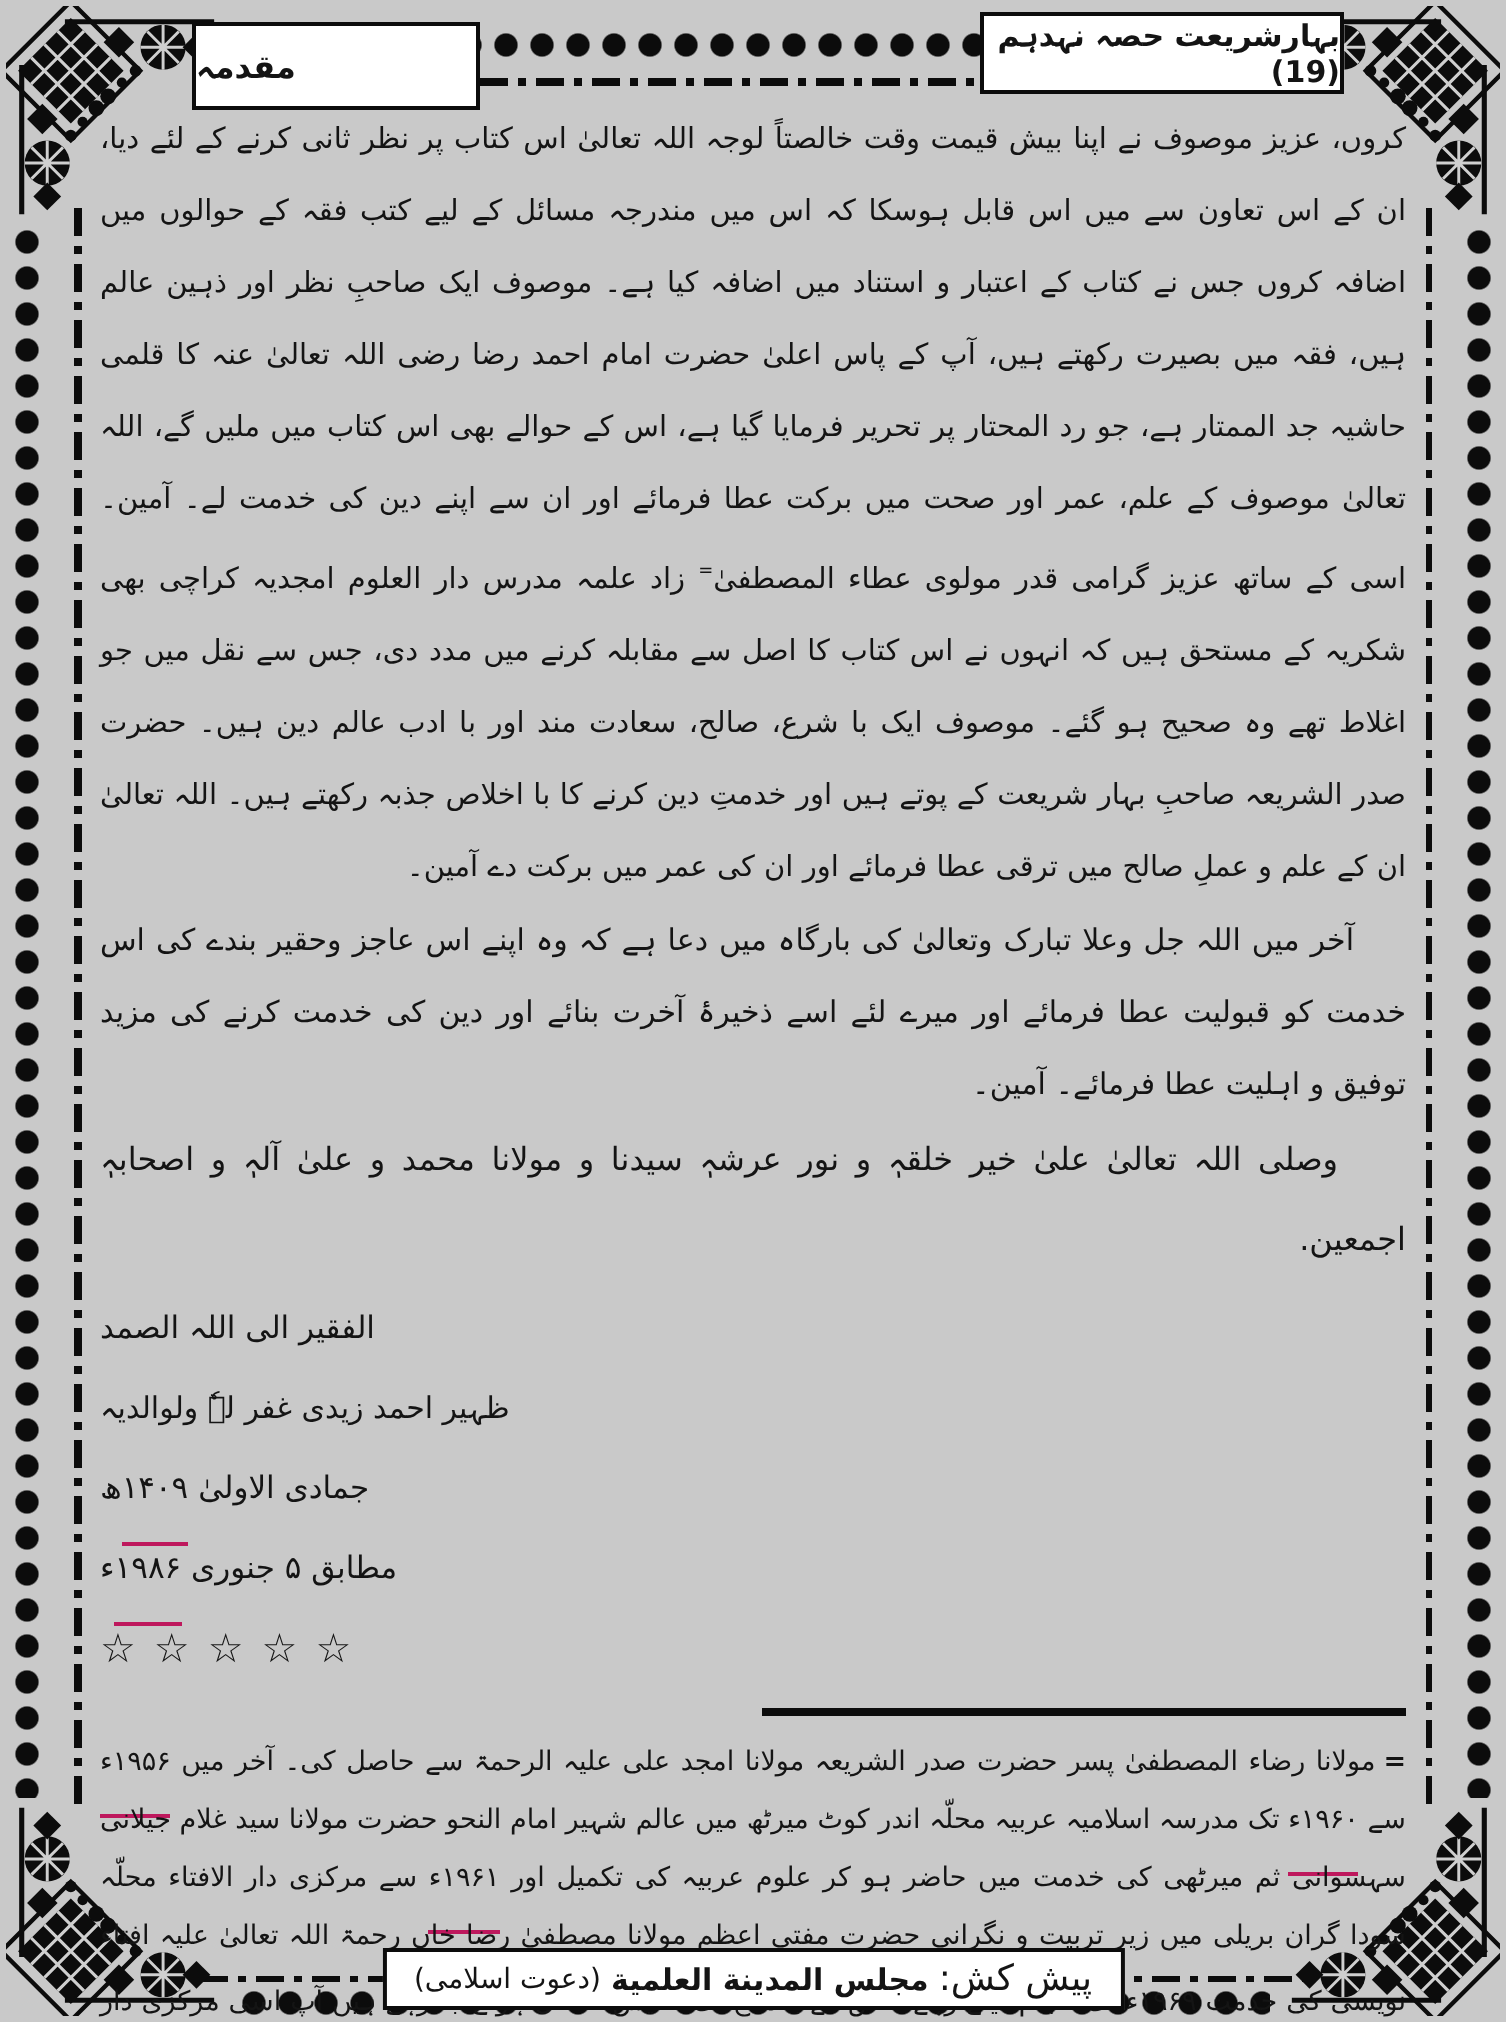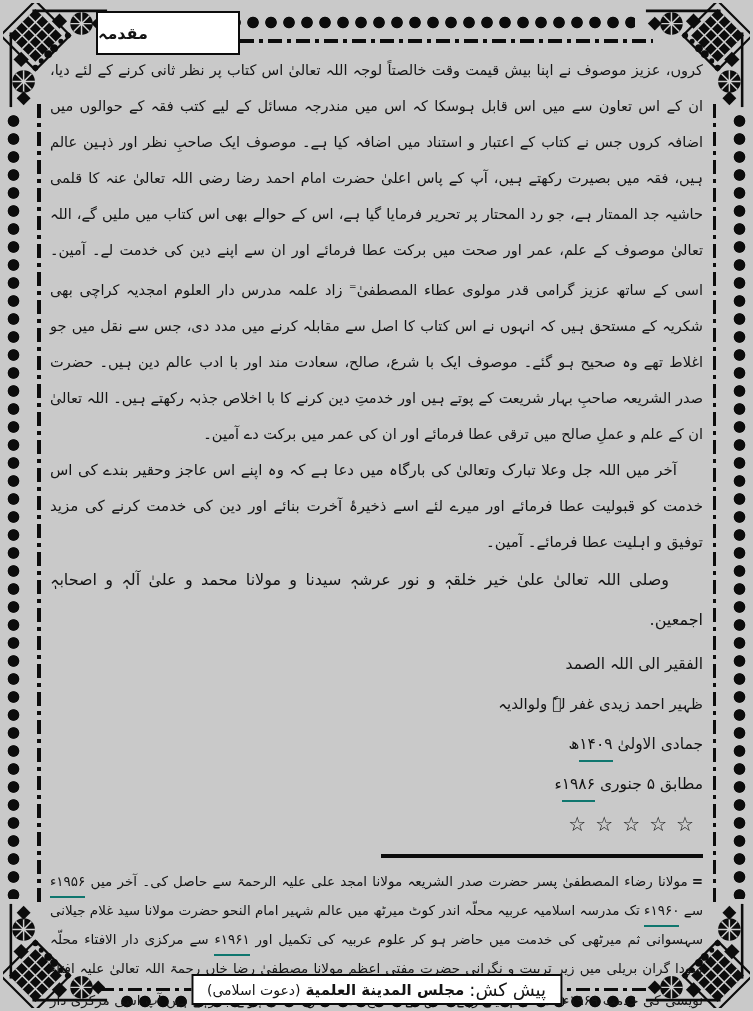--- a/index.html
+++ b/index.html
@@ -34,24 +34,24 @@
         align-items:center;justify-content:center;font-weight:bold;direction:rtl;}
   .box-title{left:490px;top:6px;width:178px;height:37px;font-size:15px;}
   .box-page{left:341px;top:4px;width:71px;height:43px;font-size:21px;letter-spacing:1px;}
   .box-section{left:96px;top:11px;width:140px;height:40px;font-size:16px;justify-content:flex-end;}
   
   .content{position:absolute;left:50px;right:50px;top:52px;direction:rtl;text-align:justify;}
   .content p{margin:0;}
   .p-main{font-size:14.5px;line-height:36px;}
   .p-dua{font-size:15px;line-height:36px;text-indent:26px;}
   .salawat{font-size:16px;font-weight:normal;line-height:40px;text-indent:34px;}
-  .sig{text-align:right;font-size:15.5px;line-height:40px;margin-top:4px;}
+  .sig{text-align:left;font-size:15.5px;line-height:40px;margin-top:4px;}
   .sig .name{font-size:15px;}
   .stars{font-size:20px;letter-spacing:9px;line-height:40px;}
-  .u{border-bottom:2px solid #0f766e;padding-bottom:7px;}
+  .u{border-bottom:2px solid #be185d;padding-bottom:18px;}
   .sup{vertical-align:super;font-size:0.62em;}
   .fn-sep{width:322px;height:4px;background:#0c0c0c;margin:10px 0 9px auto;}
   .footnote{font-size:13.5px;line-height:29px;text-align:justify;}
   .fn-marker{font-weight:bold;padding-left:4px;}
   
   .footer-box{position:absolute;bottom:6px;left:50%;transform:translateX(-50%);
         background:#fff;border:2.2px solid #0c0c0c;padding:3px 14px;white-space:nowrap;
         direction:rtl;display:flex;align-items:center;gap:5px;}
   .footer-label{font-size:18px;}
   .footer-pub{font-size:15px;font-weight:bold;}
@@ -109,20 +109,23 @@
   <svg class="corner tr">
       <use href="#corner-orn"></use>
     </svg>
   <svg class="corner bl">
       <use href="#corner-orn"></use>
     </svg>
   <svg class="corner br">
       <use href="#corner-orn"></use>
     </svg>
 
+  <div class="hbox box-title">
+    <span>بہارشریعت حصہ نہدہم (19)</span>
+  </div>
   <div class="hbox box-section">
     <span>مقدمہ</span>
   </div>
 
   <div class="content">
     <p class="p-main"><span>کروں، عزیز موصوف نے اپنا بیش قیمت وقت خالصتاً لوجہ اللہ تعالیٰ اس کتاب پر نظر ثانی کرنے کے لئے دیا، ان کے اس تعاون سے میں اس قابل ہوسکا کہ اس میں مندرجہ مسائل کے لیے کتب فقہ کے حوالوں میں اضافہ کروں جس نے کتاب کے اعتبار و استناد میں اضافہ کیا ہے۔ موصوف ایک صاحبِ نظر اور ذہین عالم ہیں، فقہ میں بصیرت رکھتے ہیں، آپ کے پاس اعلیٰ حضرت امام احمد رضا رضی اللہ تعالیٰ عنہ کا قلمی حاشیہ جد الممتار ہے، جو رد المحتار پر تحریر فرمایا گیا ہے، اس کے حوالے بھی اس کتاب میں ملیں گے، اللہ تعالیٰ موصوف کے علم، عمر اور صحت میں برکت عطا فرمائے اور ان سے اپنے دین کی خدمت لے۔ آمین۔ اسی کے ساتھ عزیز گرامی قدر مولوی عطاء المصطفیٰ</span><span class="sup">=</span><span> زاد علمہ مدرس دار العلوم امجدیہ کراچی بھی شکریہ کے مستحق ہیں کہ انہوں نے اس کتاب کا اصل سے مقابلہ کرنے میں مدد دی، جس سے نقل میں جو اغلاط تھے وہ صحیح ہو گئے۔ موصوف ایک با شرع، صالح، سعادت مند اور با ادب عالم دین ہیں۔ حضرت صدر الشریعہ صاحبِ بہار شریعت کے پوتے ہیں اور خدمتِ دین کرنے کا با اخلاص جذبہ رکھتے ہیں۔ اللہ تعالیٰ ان کے علم و عملِ صالح میں ترقی عطا فرمائے اور ان کی عمر میں برکت دے آمین۔</span></p>
     <p class="p-dua">آخر میں اللہ جل وعلا تبارک وتعالیٰ کی بارگاہ میں دعا ہے کہ وہ اپنے اس عاجز وحقیر بندے کی اس خدمت کو قبولیت عطا فرمائے اور میرے لئے اسے ذخیرۂ آخرت بنائے اور دین کی خدمت کرنے کی مزید توفیق و اہلیت عطا فرمائے۔ آمین۔</p>
     <p class="salawat">وصلی اللہ تعالیٰ علیٰ خیر خلقہٖ و نور عرشہٖ سیدنا و مولانا محمد و علیٰ آلہٖ و اصحابہٖ اجمعین.</p>
 
     <div class="sig">

